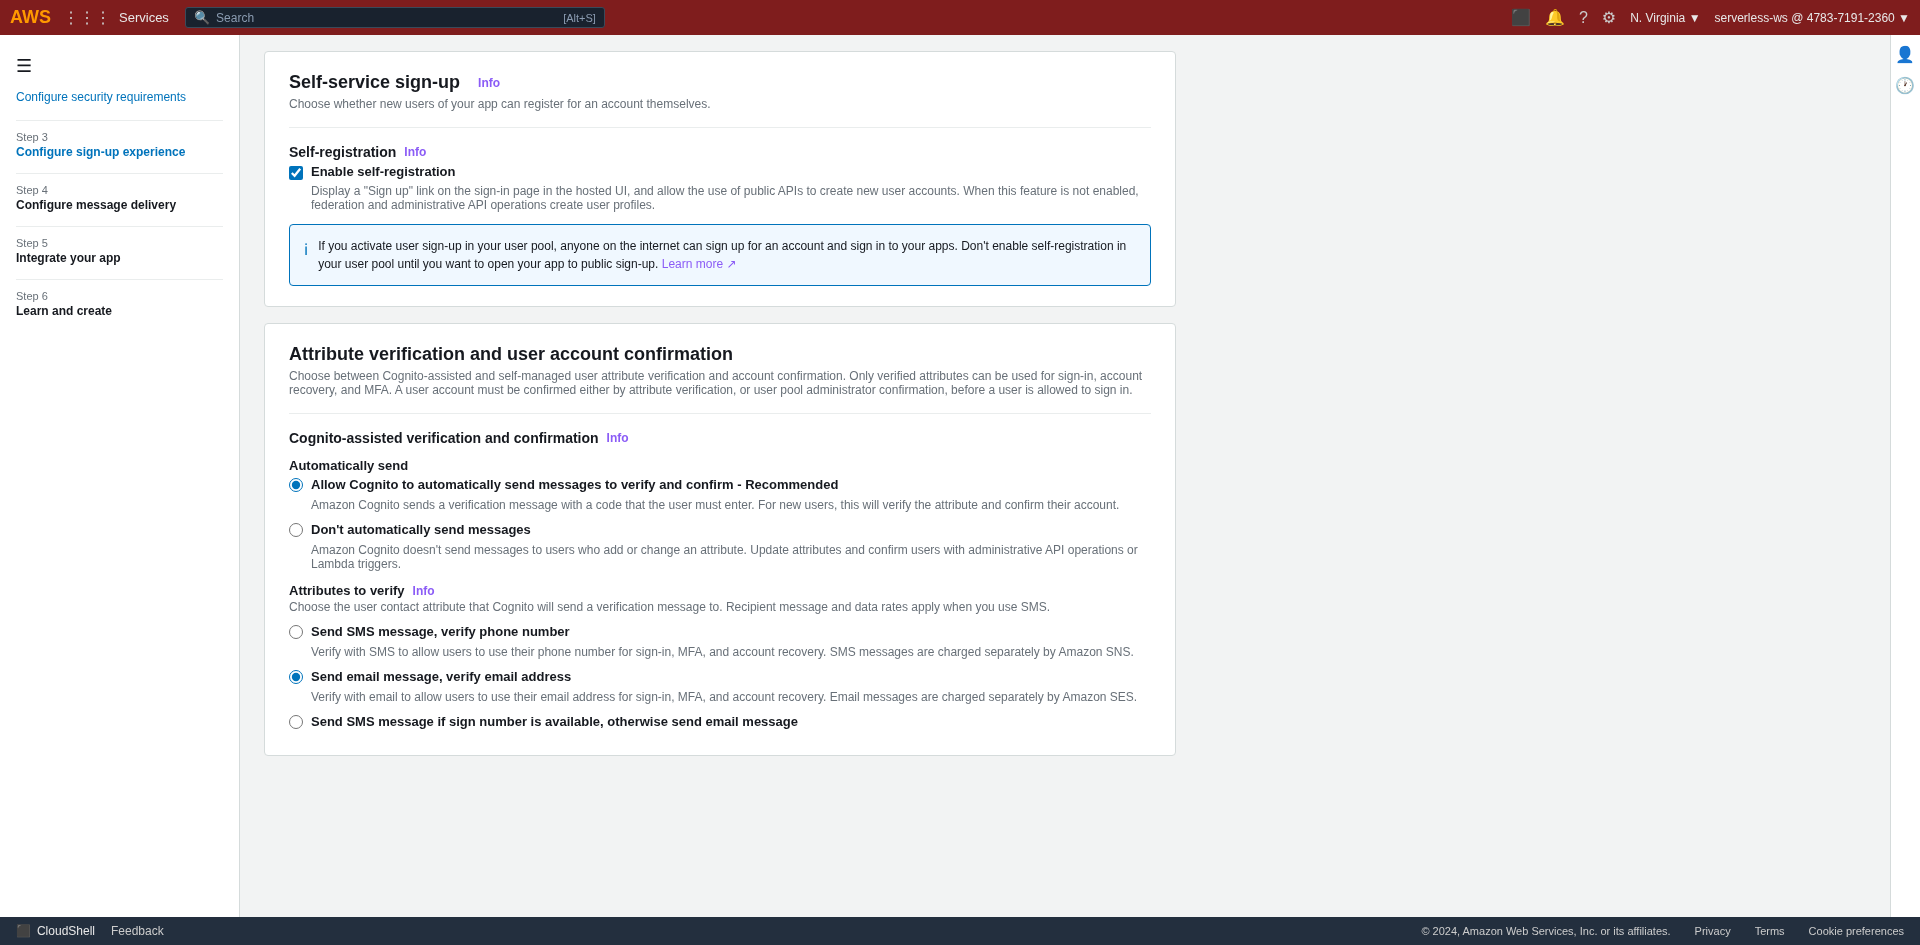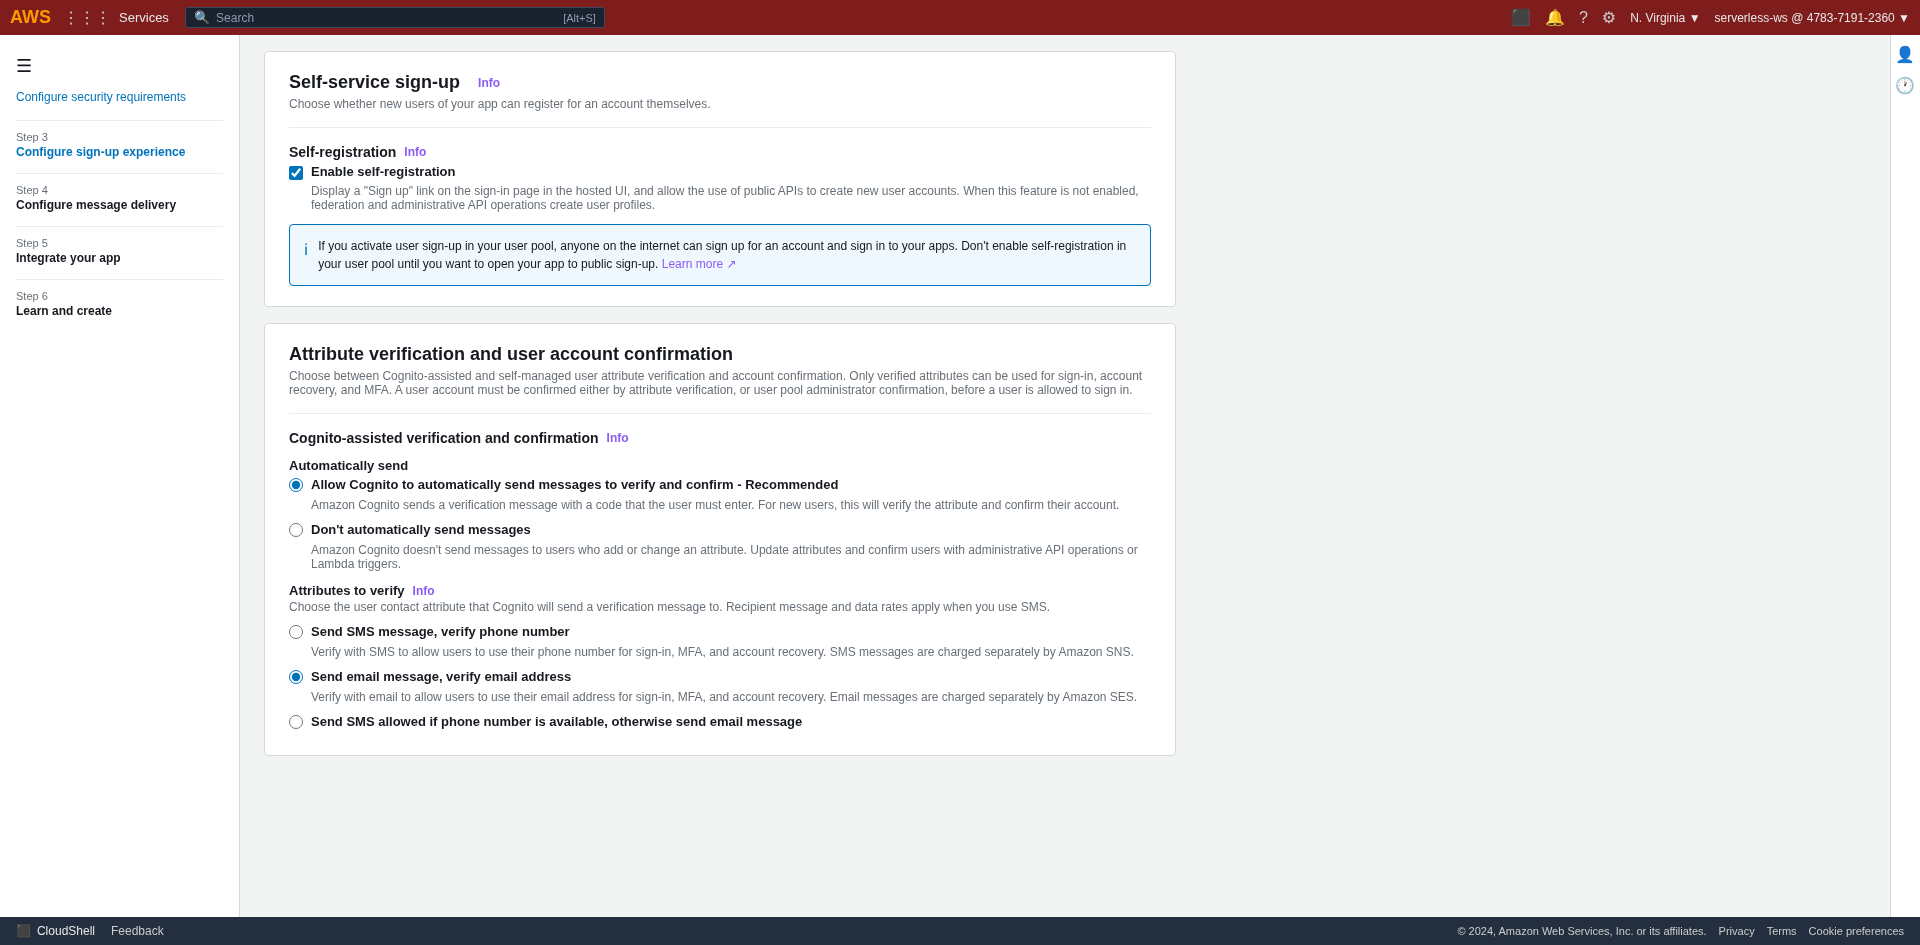--- a/index.html
+++ b/index.html
@@ -306,21 +306,21 @@
       align-items: center;
       gap: 6px;
       color: #e8e8e8;
       font-size: 12px;
       cursor: pointer;
     }
     .bottom-right {
       margin-left: auto;
       display: flex;
       align-items: center;
-      gap: 12px;
+      gap: 24px;
       color: #ccc;
       font-size: 11px;
     }
     .bottom-link {
       color: #ccc;
       text-decoration: none;
       cursor: pointer;
     }
 
     
@@ -468,21 +468,21 @@
       <div class="radio-desc">Verify with SMS to allow users to use their phone number for sign-in, MFA, and account recovery. SMS messages are charged separately by Amazon SNS.</div>
 
       <div class="radio-row">
         <input type="radio" name="attr-verify" id="verify-email" checked="" style="">
         <label for="verify-email" class="radio-label">Send email message, verify email address</label>
       </div>
       <div class="radio-desc">Verify with email to allow users to use their email address for sign-in, MFA, and account recovery. Email messages are charged separately by Amazon SES.</div>
 
       <div class="radio-row">
         <input type="radio" name="attr-verify" id="verify-sms-or-email" style="">
-        <label for="verify-sms-or-email" class="radio-label">Send SMS allowed if phone number is available, otherwise send email message</label>
+        <label for="verify-sms-or-email" class="radio-label">Send SMS message if sign number is available, otherwise send email message</label>
       </div>
     </div>
 
   </main>
 
   <div class="right-panel">
     <span class="right-panel-icon">👤</span>
     <span class="right-panel-icon">🕐</span>
   </div>
 

